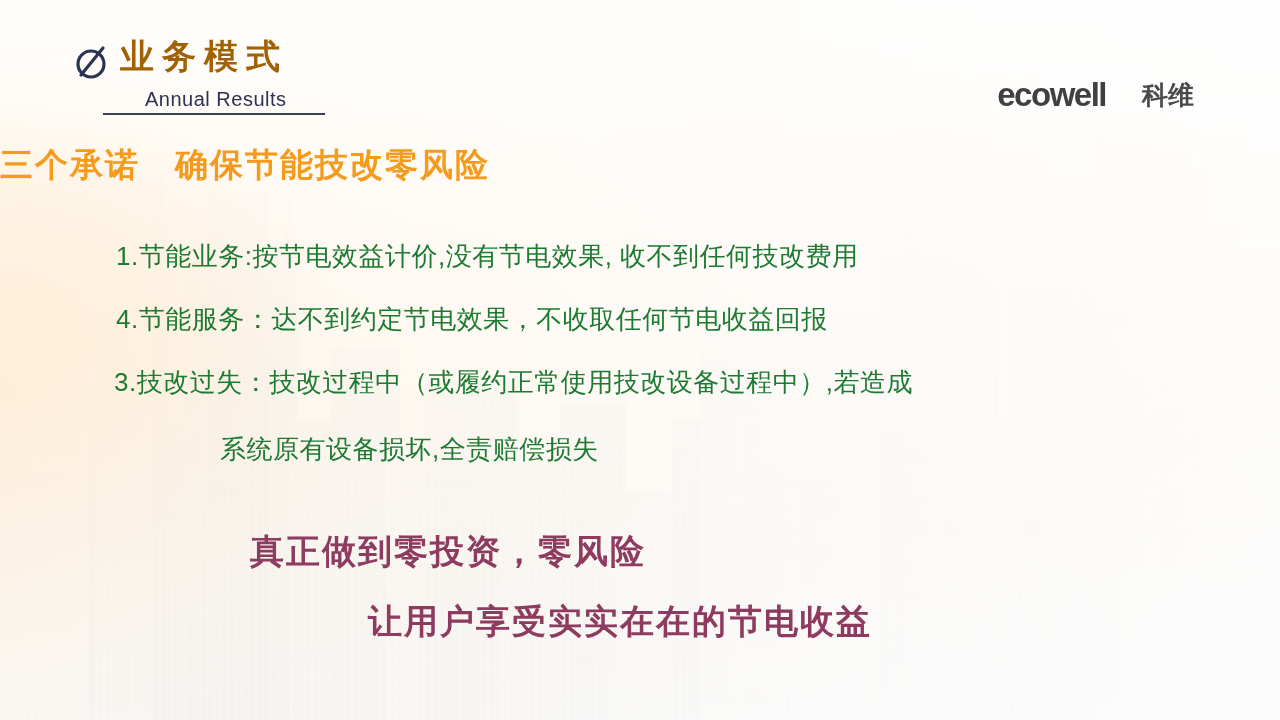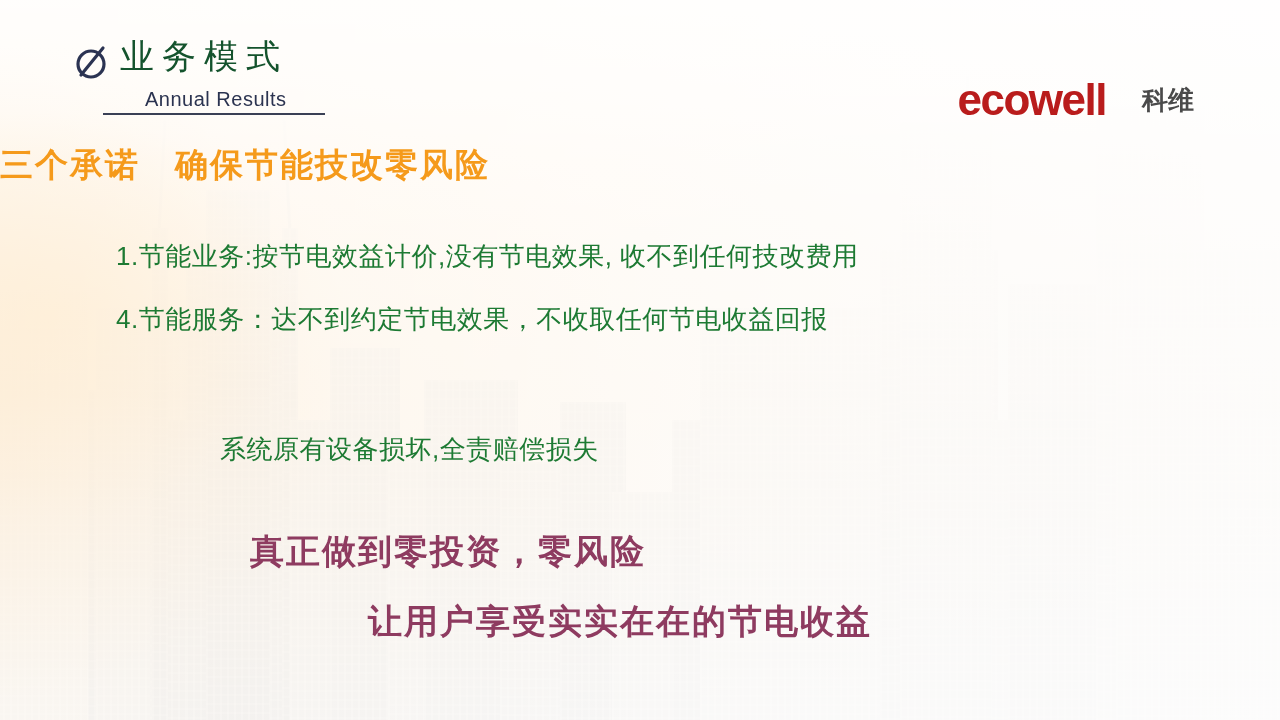--- a/index.html
+++ b/index.html
@@ -92,22 +92,22 @@
   
   .hdr-icon{
     position:absolute;
     left:70px; top:40px;
     width:44px; height:44px;
   }
   .hdr-title{
     position:absolute;
     left:120px; top:34px;
     font-size:34px;
-    font-weight:normal;
-    color:#14532d;
+    font-weight:bold;
+    color:#a16207;
     letter-spacing:8px;
     line-height:44px;
     white-space:nowrap;
   }
   .hdr-sub{
     position:absolute;
     left:145px; top:88px;
     font-size:20px;
     color:#2b3350;
     letter-spacing:.5px;
@@ -123,23 +123,23 @@
   
   .brand{
     position:absolute;
     right:86px; top:78px;
     display:flex;
     align-items:center;
     gap:6px;
     white-space:nowrap;
   }
   .brand-word{
-    font-size:44px;
-    font-weight:bold;
-    color:#b91c1c;
+    font-size:33px;
+    font-weight:bold;
+    color:#404040;
     letter-spacing:-1.5px;
     line-height:1;
   }
   .brand-cn{
     font-size:26px;
     font-weight:bold;
     color:#4a4a4a;
     letter-spacing:0px;
     line-height:1;
     margin-left:30px;
@@ -257,19 +257,20 @@
 
     <div class="brand">
       <span class="brand-word">ecowell</span>
       <span class="brand-cn">科维</span>
     </div>
 
     <div class="headline">三个承诺　确保节能技改零风险</div>
 
     <div class="promise p1">1.节能业务:按节电效益计价,没有节电效果, 收不到任何技改费用</div>
     <div class="promise p2">4.节能服务：达不到约定节电效果，不收取任何节电收益回报</div>
+    <div class="promise p3">3.技改过失：技改过程中（或履约正常使用技改设备过程中）,若造成</div>
     <div class="promise p3b">系统原有设备损坏,全责赔偿损失</div>
 
     <div class="closing c2">让用户享受实实在在的节电收益</div>
     <div class="closing c1">真正做到零投资，零风险</div>
 
   </div>
 </div>
 
 </body></html>

